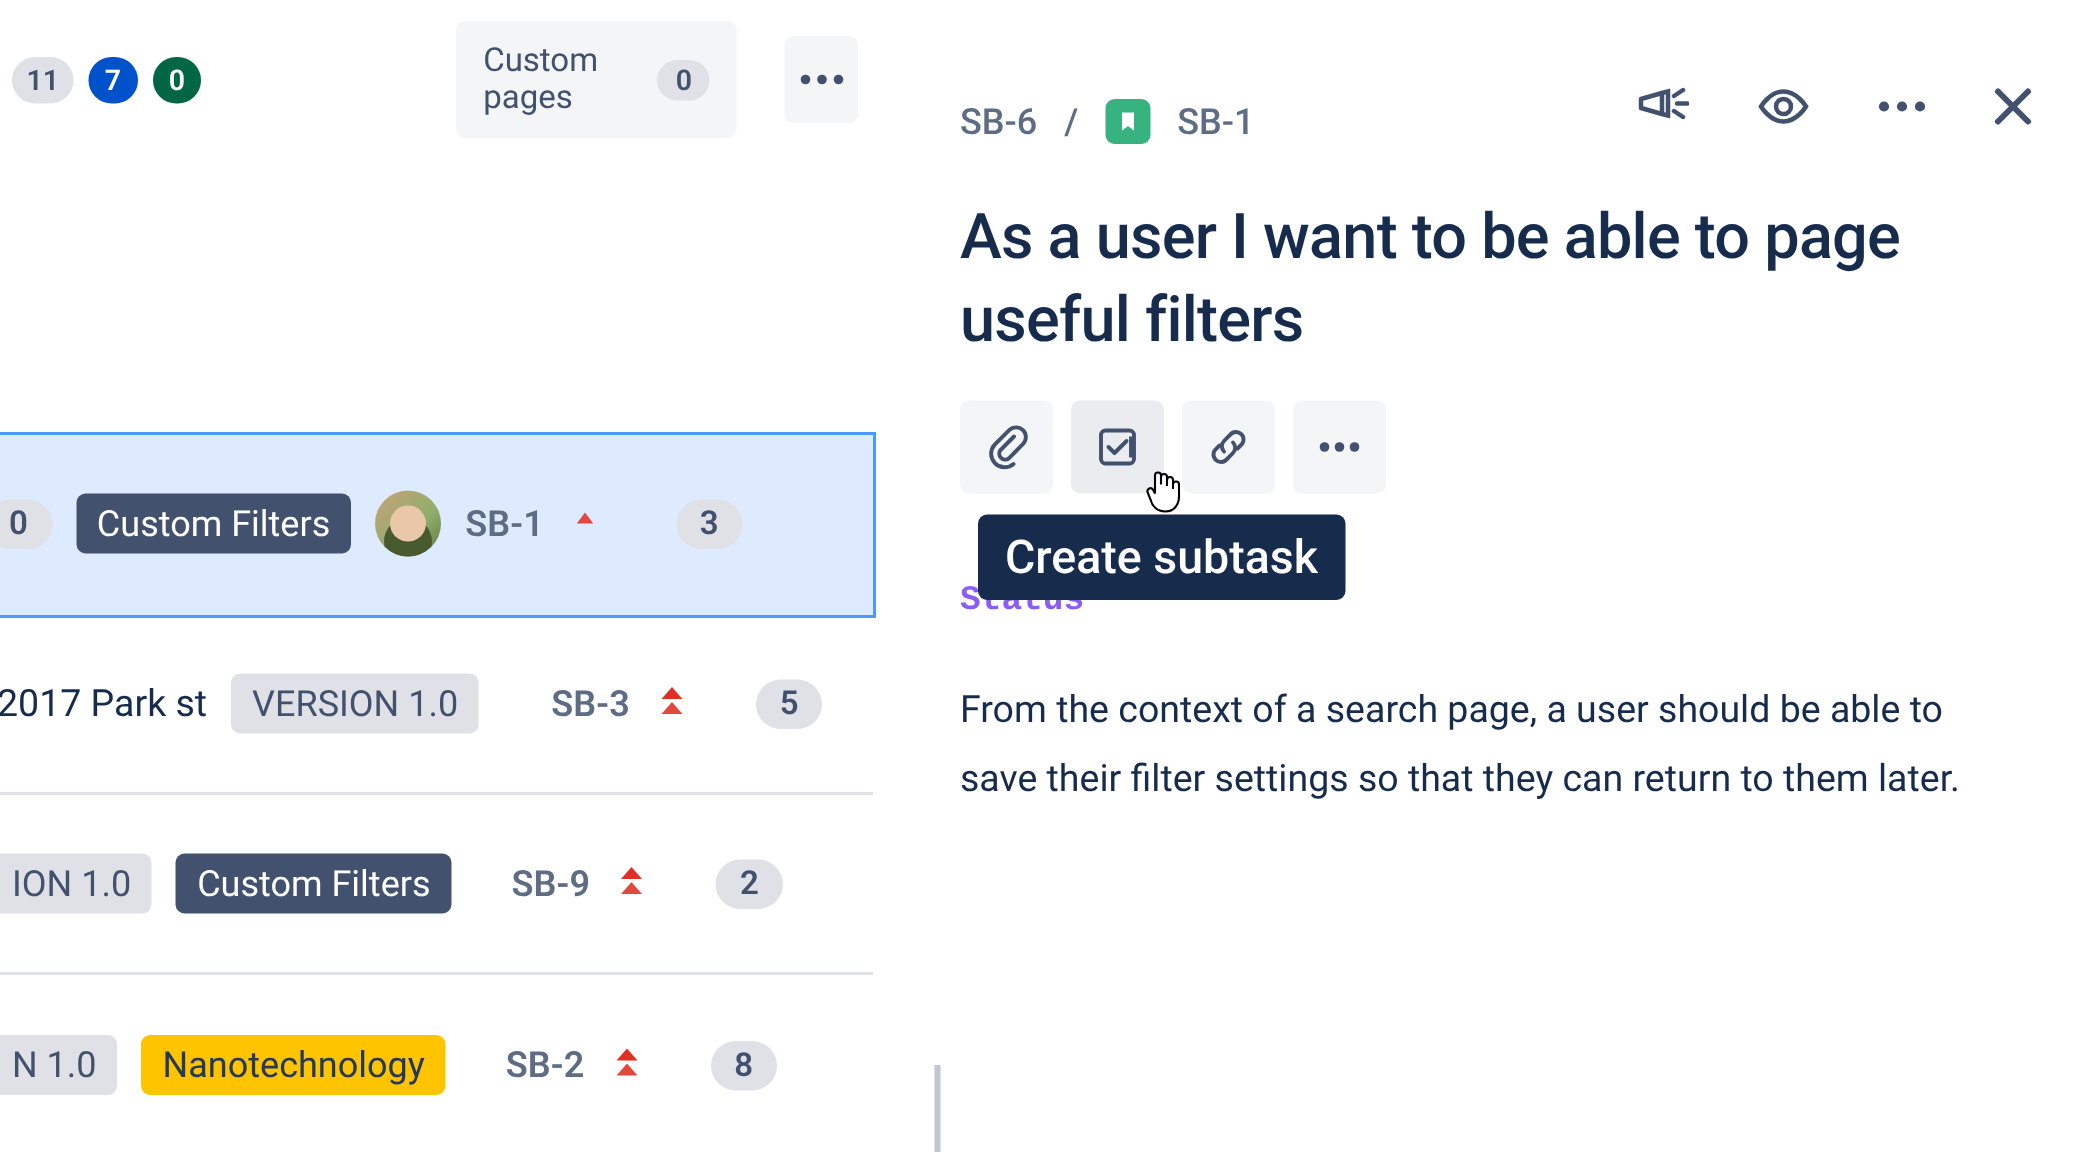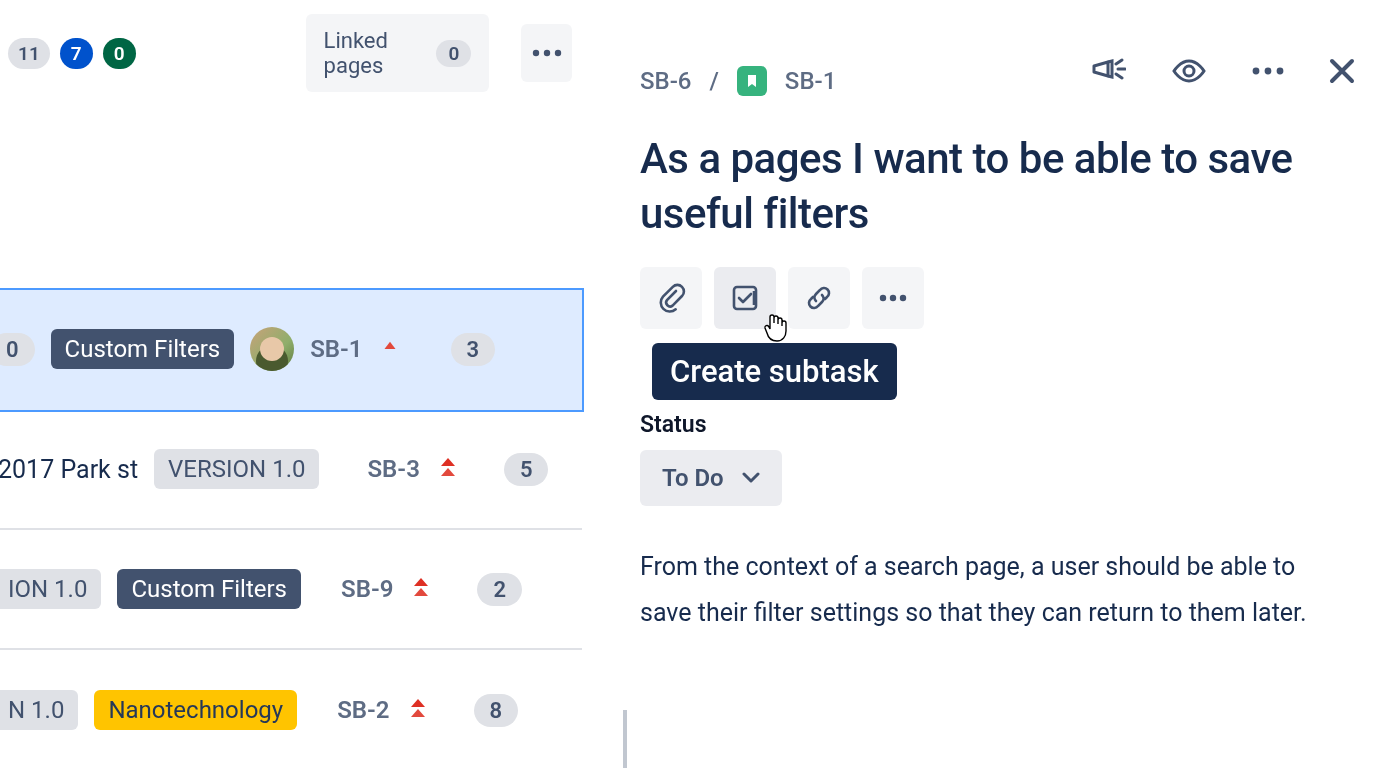--- a/index.html
+++ b/index.html
@@ -199,24 +199,25 @@
     white-space: nowrap;
     font-weight: 500;
   }
   .cursor {
     position:absolute;
     left: 122px;
     top: 42px;
     pointer-events:none;
   }
   .status-label {
-    margin-top: 82px;
+    margin-top: 58px;
     font-size: 23px;
     font-weight: 600;
-    color: #0f172a;
+    color: #8b5cf6;
+    font-family: Liberation Mono, monospace;
   }
   .status-dd {
     margin-top: 12px;
     display:inline-flex;
     align-items:center;
     gap: 18px;
     background: #EBECF0;
     border-radius: 6px;
     padding: 14px 22px;
     font-size: 24px;
@@ -245,21 +246,21 @@
 </style>
 </head>
 <body>
 
 <div class="left-pane">
   <div class="top-row">
     <span class="pill pill-gray">11</span>
     <span class="pill pill-blue">7</span>
     <span class="pill pill-green">0</span>
     <div class="linked-pages">
-      <span>Linked pages</span>
+      <span>Custom pages</span>
       <span class="count">0</span>
     </div>
     <div class="more-btn">
       <svg width="30" height="8" viewBox="0 0 30 8">
           <circle cx="4" cy="4" r="3.2" fill="#42526E"></circle>
           <circle cx="15" cy="4" r="3.2" fill="#42526E"></circle>
           <circle cx="26" cy="4" r="3.2" fill="#42526E"></circle>
         </svg>
     </div>
   </div>
@@ -346,21 +347,21 @@
     <svg width="32" height="8" viewBox="0 0 32 8">
         <circle cx="4" cy="4" r="3.4" fill="#42526E"></circle>
         <circle cx="16" cy="4" r="3.4" fill="#42526E"></circle>
         <circle cx="28" cy="4" r="3.4" fill="#42526E"></circle>
       </svg>
     <svg width="28" height="28" viewBox="0 0 28 28">
         <path d="M4 4l20 20M24 4L4 24" stroke="#42526E" stroke-width="4" stroke-linecap="round"></path>
       </svg>
   </div>
 
-  <h1 class="issue-title">As a pages I want to be able to save useful filters</h1>
+  <h1 class="issue-title">As a user I want to be able to page useful filters</h1>
 
   <div class="action-row">
     <div class="sq-btn">
       <svg width="30" height="30" viewBox="0 0 30 30">
           <path d="M20 8l-9 9a4 4 0 005.6 5.6L26 13a6.5 6.5 0 00-9.2-9.2L7 13.6A9 9 0 0019.7 26.3" fill="none" stroke="#42526E" stroke-width="2.6" stroke-linecap="round"></path>
         </svg>
     </div>
     <div class="sq-btn hover">
       <svg width="30" height="30" viewBox="0 0 30 30">
           <rect x="4" y="4" width="22" height="22" rx="3" fill="none" stroke="#42526E" stroke-width="2.6"></rect>
@@ -380,24 +381,18 @@
           <circle cx="24" cy="4" r="3.2" fill="#42526E"></circle>
         </svg>
     </div>
     <div class="tooltip">Create subtask</div>
     <svg class="cursor" width="30" height="34" viewBox="0 0 30 34">
       <path d="M8 20V8a2 2 0 014 0v6V9a2 2 0 014 0v6V11a2 2 0 014 0v6V14a2 2 0 014 0v8c0 5-3 10-9 10s-9-4-10-8l-2-5a2 2 0 013.6-1.6L8 20z" fill="#fff" stroke="#000" stroke-width="1.4"></path>
     </svg>
   </div>
 
   <div class="status-label">Status</div>
-  <div class="status-dd">
-    <span>To Do</span>
-    <svg width="18" height="12" viewBox="0 0 18 12">
-        <path d="M2 2l7 7 7-7" fill="none" stroke="#42526E" stroke-width="3" stroke-linecap="round" stroke-linejoin="round"></path>
-      </svg>
-  </div>
 
   <p class="desc">From the context of a search page, a user should be able to save their filter settings so that they can return to them later.</p>
 
 </div>
 
 <div class="vbar"></div>
 
 </body></html>

